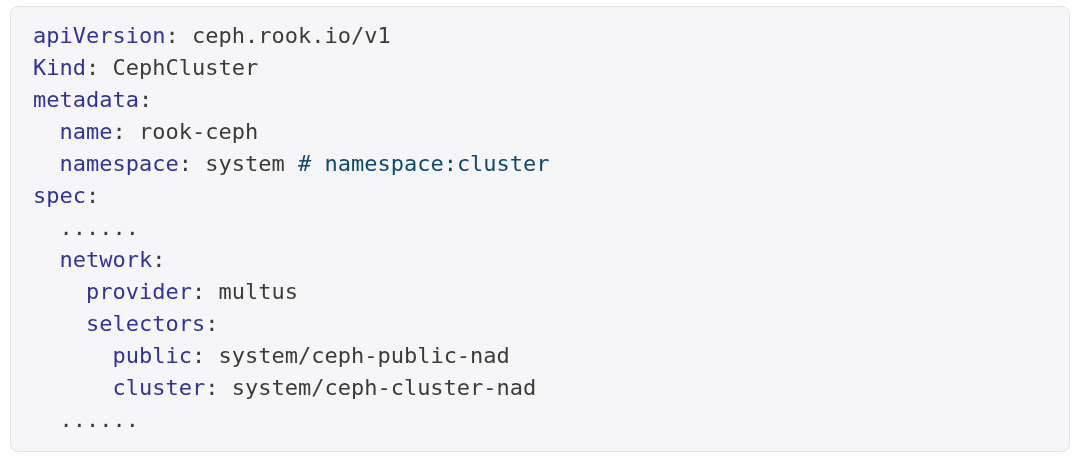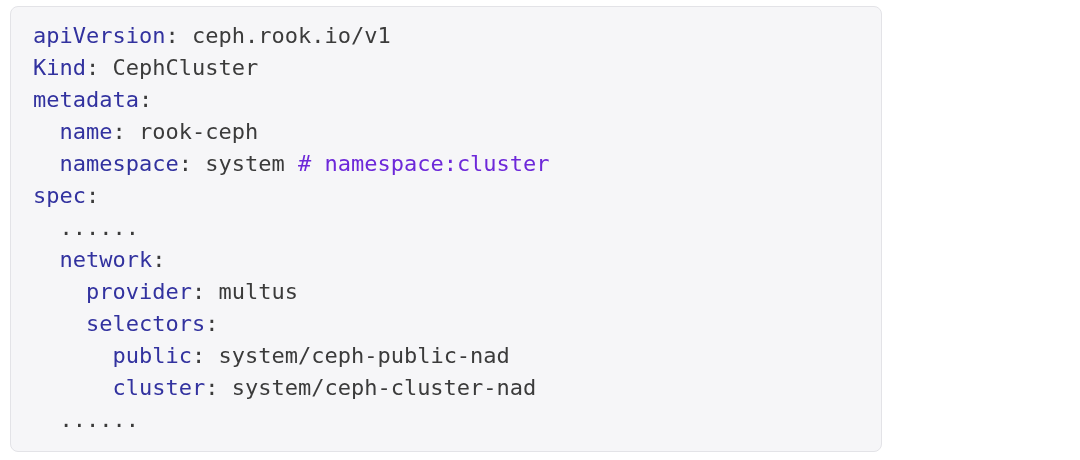--- a/index.html
+++ b/index.html
@@ -13,41 +13,41 @@
   .stage {
     position: relative;
     width: 1080px;
     height: 460px;
     background: #ffffff;
   }
   .code-box {
     position: absolute;
     left: 10px;
     top: 6px;
-    width: 872px;
+    width: 1060px;
     height: 446px;
     box-sizing: border-box;
     background: #f6f6f8;
     border: 1px solid #e3e3e7;
     border-radius: 8px;
     padding: 13px 22px;
     overflow: hidden;
   }
   pre.code {
     margin: 0;
     font-family: "DejaVu Sans Mono", "Liberation Mono", monospace;
     font-size: 22px;
     line-height: 32px;
     white-space: pre;
     color: #3b3b3b;
   }
   .code-line { height: 32px; }
   .seg-key     { color: #32329f; }
   .seg-plain   { color: #3b3b3b; }
-  .seg-comment { color: #6d28d9; }
+  .seg-comment { color: #0c4a6e; }
 </style>
 </head>
 <body>
 
 <div class="stage">
   <div class="code-box">
     <pre class="code" id="code-pre"><div class="code-line"><span class="seg-key">apiVersion</span><span class="seg-plain">: ceph.rook.io/v1</span></div><div class="code-line"><span class="seg-key">Kind</span><span class="seg-plain">: CephCluster</span></div><div class="code-line"><span class="seg-key">metadata</span><span class="seg-plain">:</span></div><div class="code-line"><span class="seg-plain">  </span><span class="seg-key">name</span><span class="seg-plain">: rook-ceph</span></div><div class="code-line"><span class="seg-plain">  </span><span class="seg-key">namespace</span><span class="seg-plain">: system </span><span class="seg-comment"># namespace:cluster</span></div><div class="code-line"><span class="seg-key">spec</span><span class="seg-plain">:</span></div><div class="code-line"><span class="seg-plain">  ......</span></div><div class="code-line"><span class="seg-plain">  </span><span class="seg-key">network</span><span class="seg-plain">:</span></div><div class="code-line"><span class="seg-plain">    </span><span class="seg-key">provider</span><span class="seg-plain">: multus</span></div><div class="code-line"><span class="seg-plain">    </span><span class="seg-key">selectors</span><span class="seg-plain">:</span></div><div class="code-line"><span class="seg-plain">      </span><span class="seg-key">public</span><span class="seg-plain">: system/ceph-public-nad</span></div><div class="code-line"><span class="seg-plain">      </span><span class="seg-key">cluster</span><span class="seg-plain">: system/ceph-cluster-nad</span></div><div class="code-line"><span class="seg-plain">  ......</span></div></pre>
   </div>
 </div>
 

